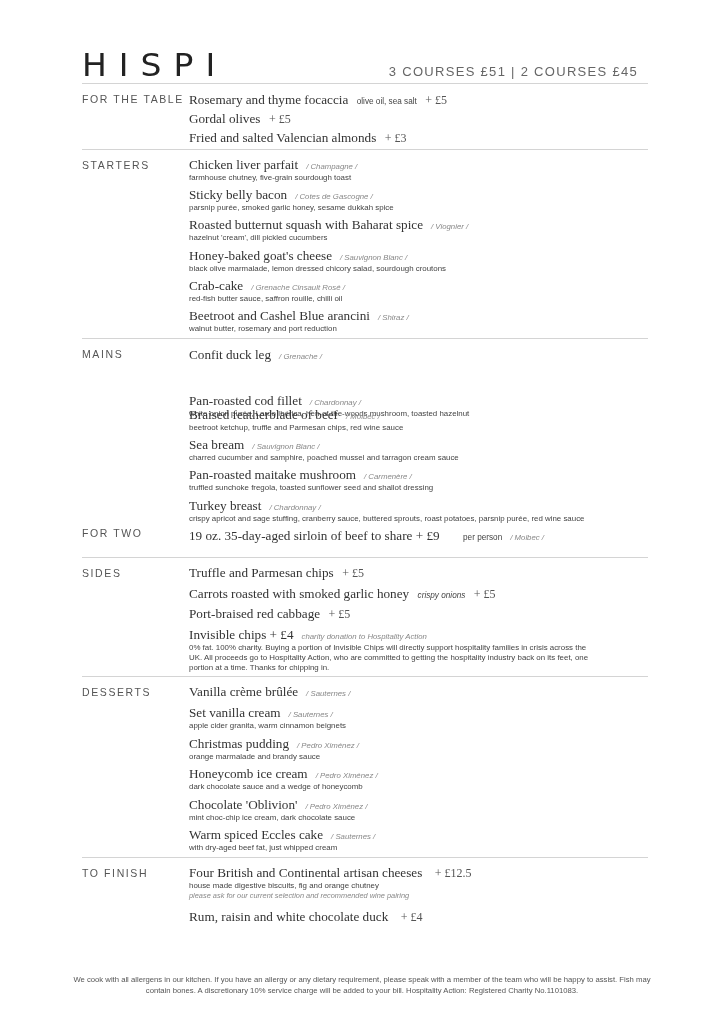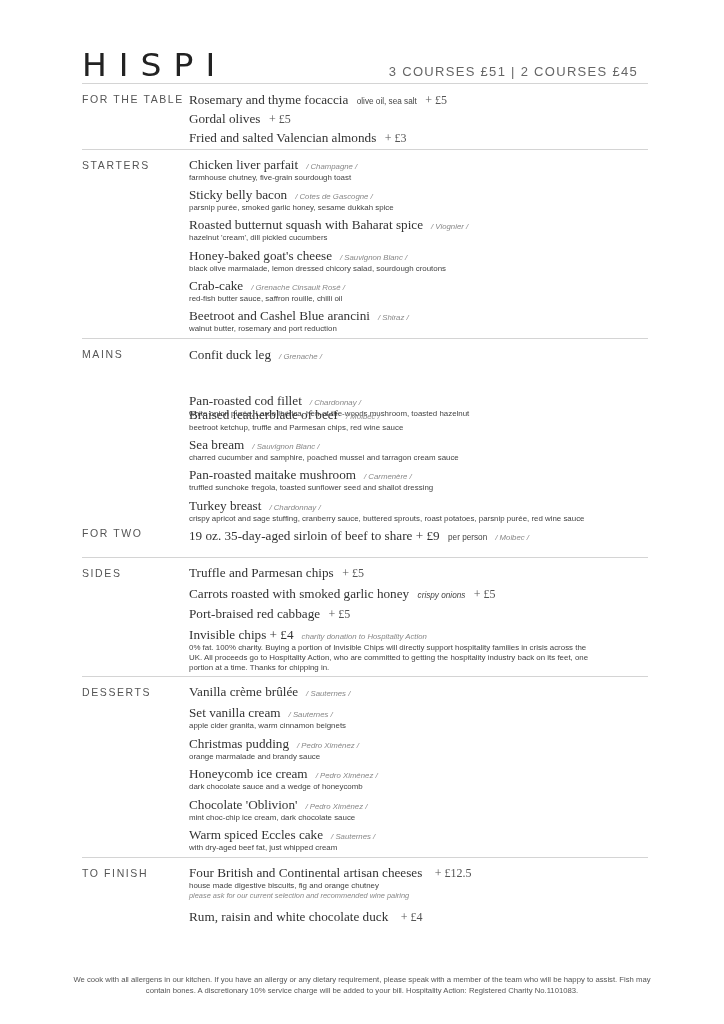--- a/index.html
+++ b/index.html
@@ -137,21 +137,21 @@
       <div class="desc">crispy apricot and sage stuffing, cranberry sauce, buttered sprouts, roast potatoes, parsnip purée, red wine sauce</div>
     </div>
   </div>
 </div>
 
 <div class="section nolines" style="top:518px;height:39px;">
   <div class="sec-label">FOR TWO</div>
   <div class="items">
     <div class="item" style="top:8px;">
       <span class="dish">19 oz. 35-day-aged sirloin of beef to share + £9</span>
-      <span class="small" style="margin-left:4px;">per person</span><span class="wine">/ Molbec /</span>
+      <span class="small" style="margin-left:19px;">per person</span><span class="wine">/ Molbec /</span>
     </div>
   </div>
 </div>
 
 <div class="section" style="top:557px;height:120px;">
   <div class="sec-label">SIDES</div>
   <div class="items">
     <div class="item" style="top:5px;">
       <span class="dish">Truffle and Parmesan chips</span>
       <span class="price">+ £5</span>

